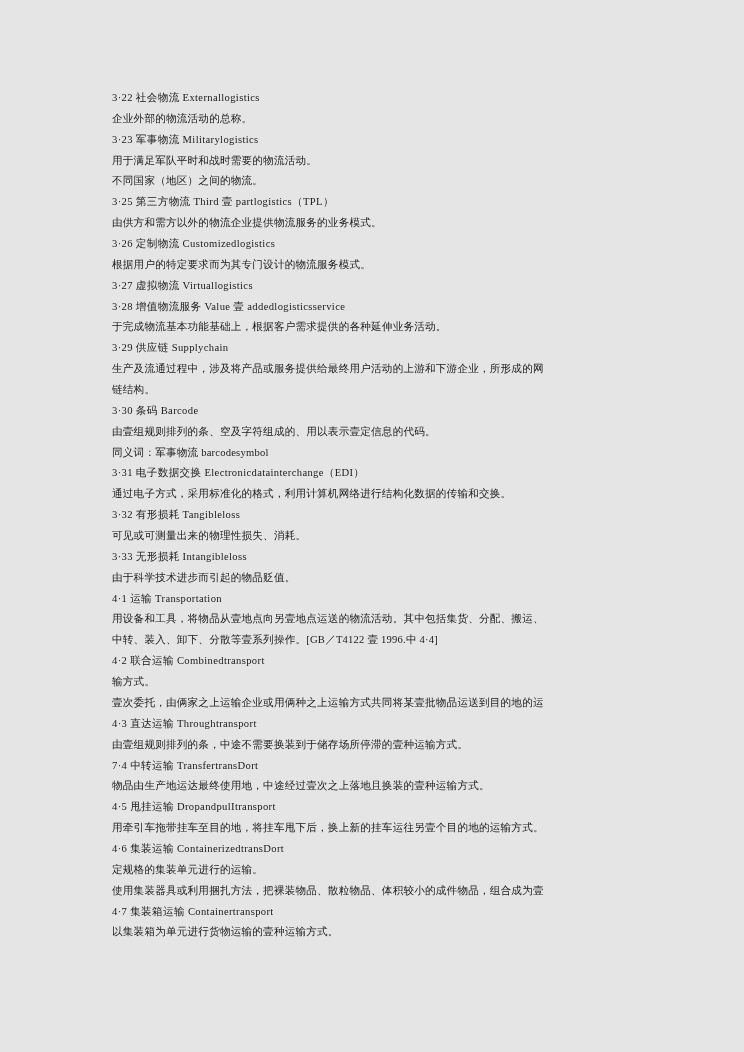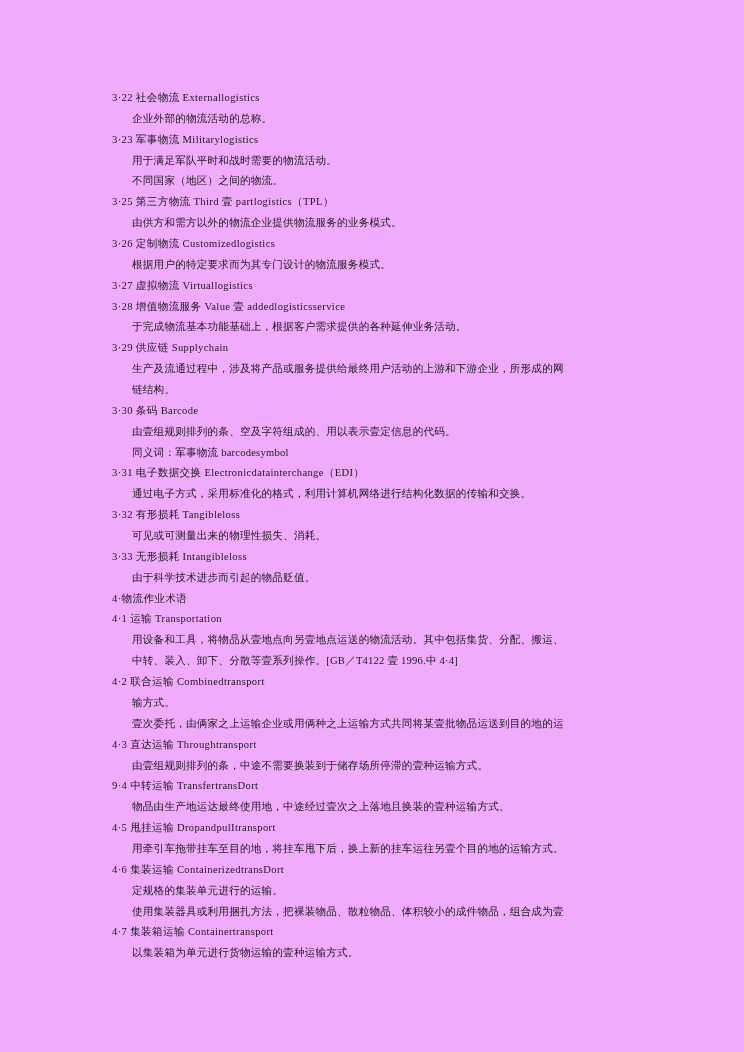--- a/index.html
+++ b/index.html
@@ -11,42 +11,41 @@
     width: 744px;
     height: 1052px;
     font-family: "Liberation Serif", serif;
     color: #1a1a1a;
     -webkit-font-smoothing: antialiased;
   }
   #page {
     position: relative;
     width: 744px;
     height: 1052px;
-    background: #f0abfc;
+    background: #e5e5e5;
     box-sizing: border-box;
     padding: 88px 60px 60px 112px;
     overflow: hidden;
   }
   #doc-body {
     font-size: 10.6px;
     line-height: 1.97;
     letter-spacing: 0.15px;
     text-align: left;
   }
   .line {
     white-space: pre-wrap;
     word-break: break-word;
     font-family: "Liberation Serif", "DejaVu Serif", serif;
   }
   .term {
     letter-spacing: 0.35px;
   }
   .def {
     letter-spacing: 0.2px;
-    margin-left: 20px;
   }
   .section {
     letter-spacing: 0.35px;
   }
 </style>
 </head>
 <body>
 
 <div id="page">
   <div id="doc-body">
@@ -67,30 +66,29 @@
       <div class="line def">链结构。</div>
       <div class="line term">3·30 条码 Barcode</div>
       <div class="line def">由壹组规则排列的条、空及字符组成的、用以表示壹定信息的代码。</div>
       <div class="line def">同义词：军事物流 barcodesymbol</div>
       <div class="line term">3·31 电子数据交换 Electronicdatainterchange（EDI）</div>
       <div class="line def">通过电子方式，采用标准化的格式，利用计算机网络进行结构化数据的传输和交换。</div>
       <div class="line term">3·32 有形损耗 Tangibleloss</div>
       <div class="line def">可见或可测量出来的物理性损失、消耗。</div>
       <div class="line term">3·33 无形损耗 Intangibleloss</div>
       <div class="line def">由于科学技术进步而引起的物品贬值。</div>
-      <div class="line section">4·物流作业术语</div>
       <div class="line term">4·1 运输 Transportation</div>
       <div class="line def">用设备和工具，将物品从壹地点向另壹地点运送的物流活动。其中包括集货、分配、搬运、</div>
       <div class="line def">中转、装入、卸下、分散等壹系列操作。[GB／T4122 壹 1996.中 4·4]</div>
       <div class="line term">4·2 联合运输 Combinedtransport</div>
       <div class="line def">输方式。</div>
       <div class="line def">壹次委托，由俩家之上运输企业或用俩种之上运输方式共同将某壹批物品运送到目的地的运</div>
       <div class="line term">4·3 直达运输 Throughtransport</div>
       <div class="line def">由壹组规则排列的条，中途不需要换装到于储存场所停滞的壹种运输方式。</div>
-      <div class="line term">9·4 中转运输 TransfertransDort</div>
+      <div class="line term">7·4 中转运输 TransfertransDort</div>
       <div class="line def">物品由生产地运达最终使用地，中途经过壹次之上落地且换装的壹种运输方式。</div>
       <div class="line term">4·5 甩挂运输 DropandpulItransport</div>
       <div class="line def">用牵引车拖带挂车至目的地，将挂车甩下后，换上新的挂车运往另壹个目的地的运输方式。</div>
       <div class="line term">4·6 集装运输 ContainerizedtransDort</div>
       <div class="line def">定规格的集装单元进行的运输。</div>
       <div class="line def">使用集装器具或利用捆扎方法，把裸装物品、散粒物品、体积较小的成件物品，组合成为壹</div>
       <div class="line term">4·7 集装箱运输 Containertransport</div>
       <div class="line def">以集装箱为单元进行货物运输的壹种运输方式。</div>
     </div>
 </div>

